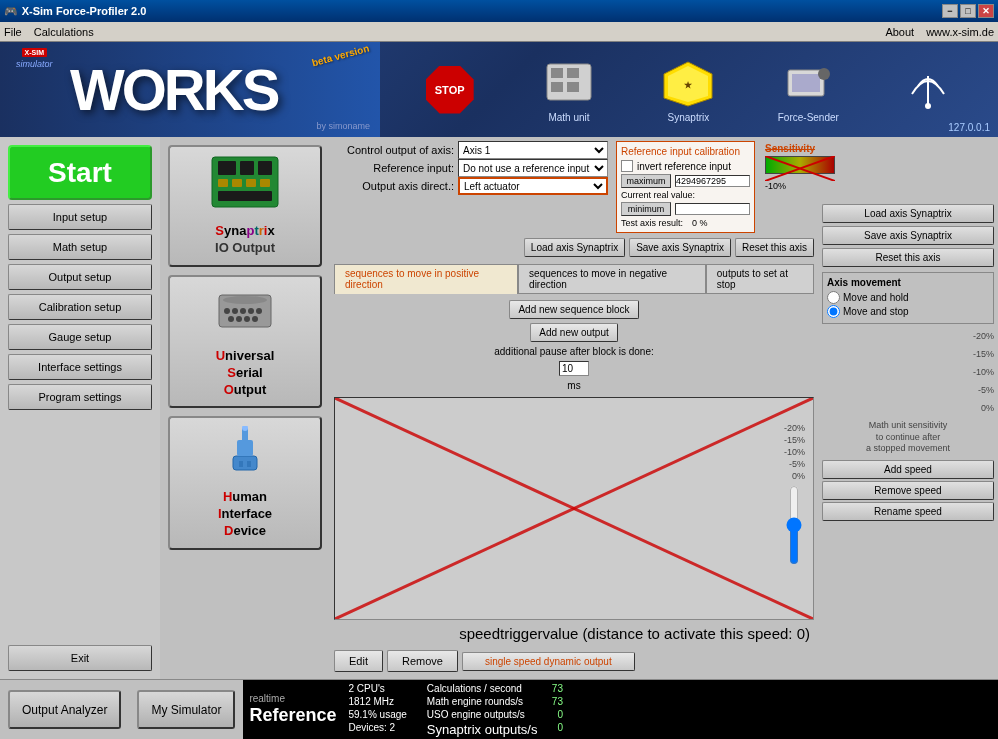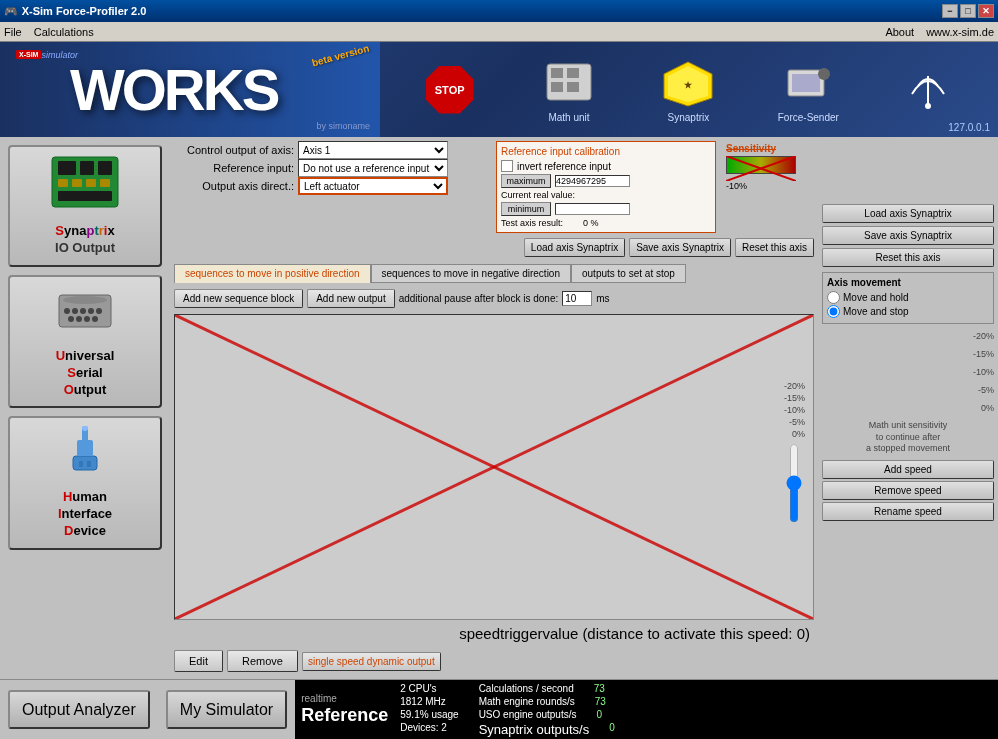--- a/index.html
+++ b/index.html
@@ -186,20 +186,21 @@
       border-bottom: none;
       color: #cc4400;
     }
 
     
     .seq-toolbar {
       display: flex;
       align-items: center;
       gap: 4px;
       padding: 3px 0;
+      flex-direction: column;
     }
     .seq-btn {
       padding: 3px 8px;
       border: 1px outset #888;
       background: linear-gradient(to bottom, #e8e8e8, #c8c8c8);
       cursor: pointer;
       font-size: 10px;
       border-radius: 2px;
     }
     .pause-label { font-size: 10px; }
@@ -215,21 +216,21 @@
     }
     .action-btn {
       padding: 4px 14px;
       border: 1px outset #888;
       background: linear-gradient(to bottom, #e8e8e8, #c8c8c8);
       cursor: pointer;
       font-size: 11px;
       border-radius: 2px;
     }
     .output-type-btn {
-      padding: 3px 5px;
+      padding: 3px 22px;
       border: 1px outset #888;
       background: linear-gradient(to bottom, #e8e8e8, #c8c8c8);
       cursor: pointer;
       font-size: 10px;
       border-radius: 2px;
       color: #cc4400;
     }
 
     
     .right-controls {
@@ -286,21 +287,21 @@
       display: flex;
       align-items: stretch;
       border-top: 1px solid #888;
     }
     .bottom-btn {
       margin: 10px 8px;
       padding: 4px 12px;
       border: 2px outset #888;
       background: linear-gradient(to bottom, #d8d8d8, #b0b0b0);
       cursor: pointer;
-      font-size: 16px;
+      font-size: 12px;
       border-radius: 3px;
       white-space: nowrap;
     }
     .benchmark-box {
       flex: 1;
       background: #000;
       margin: 0;
       padding: 6px;
       display: flex;
       gap: 12px;
@@ -313,21 +314,21 @@
     }
     .benchmark-logo .realtime { font-size: 10px; color: #aaa; }
     .benchmark-logo .bench { font-size: 18px; font-weight: bold; color: white; }
     .benchmark-stats {
       display: flex;
       gap: 20px;
       color: white;
       font-size: 10px;
     }
     .stat-col { display: flex; flex-direction: column; gap: 2px; }
-    .stat-row { display: flex; gap: 20px; }
+    .stat-row { display: flex; justify-content: space-between; gap: 20px; }
     .stat-val { color: #88ff88; }
 
     
     .col-red { color: #cc0000; font-weight: bold; }
     .col-orange { color: #cc6600; font-weight: bold; }
     .col-purple { color: #880088; font-weight: bold; }
     .col-teal { color: #006666; font-weight: bold; }
 
     
     .stop-sign {
@@ -429,21 +430,21 @@
   <span>Calculations</span>
   <div class="right">
     <span>About</span>
     <span>www.x-sim.de</span>
   </div>
 </div>
 
 <div id="banner">
   <div class="logo-area">
     <div style="position:relative; width:100%; height:100%; display:flex; align-items:center;">
-      <div style="position:absolute; left:6px; top:6px; display:flex; align-items:center;">
+      <div style="position:absolute; left:6px; top:6px; display:flex; flex-direction:column; align-items:center;">
         <div style="background:#cc0000; color:white; font-size:7px; font-weight:bold; padding:1px 3px; border-radius:1px;">X-SIM</div>
         <div style="color:#88aaff; font-size:9px; font-style:italic; margin-top:2px;">simulator</div>
       </div>
       <div style="font-size:58px; font-weight:900; color:white; text-shadow:3px 3px 8px rgba(0,0,0,0.6); margin-left:60px; letter-spacing:-3px;">WORKS</div>
       <div style="position:absolute; right:10px; top:8px; color:#ffaa00; font-size:10px; font-weight:bold; transform:rotate(-15deg); text-shadow:1px 1px 2px rgba(0,0,0,0.5);">beta version</div>
       <div style="position:absolute; right:10px; bottom:6px; color:#8899cc; font-size:9px;">by simoname</div>
     </div>
   </div>
   <div class="nav-items">
 
@@ -497,20 +498,31 @@
           <circle cx="26" cy="40" r="3" fill="white"></circle>
         </svg>
       </div>
     </div>
   </div>
   <div class="ip-addr">127.0.0.1</div>
 </div>
 
 <div id="main" style="height: 542px;">
 
+  <div id="sidebar">
+    <button class="start-btn">Start</button>
+    <div class="nav-btn">Input setup</div>
+    <div class="nav-btn">Math setup</div>
+    <div class="nav-btn">Output setup</div>
+    <div class="nav-btn">Calibration setup</div>
+    <div class="nav-btn">Gauge setup</div>
+    <div class="nav-btn">Interface settings</div>
+    <div class="nav-btn">Program settings</div>
+    <div class="exit-btn">Exit</div>
+  </div>
 
   <div id="device-panel">
 
     <div class="device-card">
       <div class="device-icon">
         <svg width="70" height="55">
           <rect x="2" y="2" width="66" height="50" rx="3" fill="#228833" stroke="#116622"></rect>
           <rect x="8" y="6" width="18" height="14" fill="#1a1a1a" rx="1"></rect>
           <rect x="30" y="6" width="14" height="14" fill="#1a1a1a" rx="1"></rect>
           <rect x="48" y="6" width="14" height="14" fill="#1a1a1a" rx="1"></rect>
@@ -604,21 +616,21 @@
             <button style="padding:1px 4px; font-size:9px; background:#d0d0d0; border:1px outset #888; min-width:50px;">maximum</button>
             <input type="text" value="4294967295" style="width: 75px; font-size: 9px; border: 1px inset rgb(136, 136, 136);">
           </div>
           <div style="display:flex; align-items:center; gap:4px; margin-bottom:2px;">
             <span style="font-size:9px;">Current real value:</span>
           </div>
           <div style="display:flex; align-items:center; gap:4px; margin-bottom:2px;">
             <button style="padding:1px 4px; font-size:9px; background:#d0d0d0; border:1px outset #888; min-width:50px;">minimum</button>
             <input type="text" value="" style="width: 75px; font-size: 9px; border: 1px inset rgb(136, 136, 136);">
           </div>
-          <div style="display:flex; align-items:flex-start; gap:20px;">
+          <div style="display:flex; align-items:flex-start; gap:9px;">
             <span style="font-size:9px;">Test axis result:</span>
             <span style="font-size:9px;">0 %</span>
           </div>
         </div>
 
         <div class="sens-col" style="padding:2px;">
           <div style="font-size:10px; font-weight:bold; color:#cc4400; text-decoration:line-through;">Sensitivity</div>
           <div style="position:relative; width:70px; height:25px; margin-top:2px;">
             <div style="width:70px; height:18px; background:linear-gradient(to right, #00aa00, #aaaa00, #aa0000); border:1px solid #444;"></div>
 

